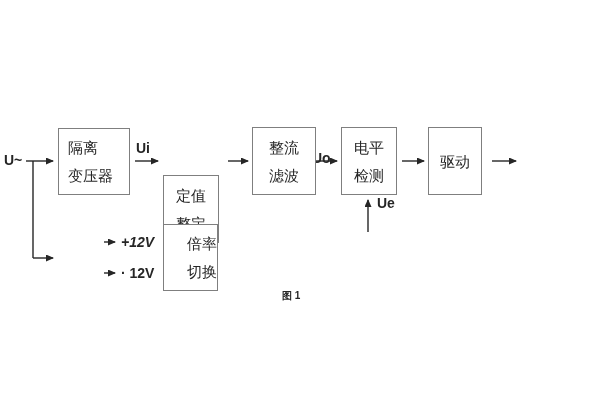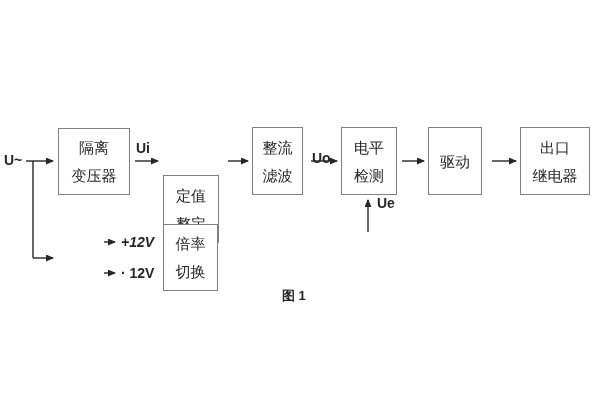--- a/index.html
+++ b/index.html
@@ -11,21 +11,21 @@
     border:1.5px solid #7f7f7f;background:#ffffff;
     display:flex;flex-direction:column;justify-content:center;align-items:center;
     row-gap:13px;font-size:15px;line-height:15px;color:#262626;
   }
   .block span{display:block;white-space:nowrap;}
   .align-left{align-items:flex-start;}
   .lbl{
     position:absolute;font-size:14px;line-height:14px;font-weight:600;
     color:#262626;white-space:nowrap;
   }
-  .caption{position:absolute;font-size:13px;line-height:13px;font-weight:600;color:#262626;}
+  .caption{position:absolute;font-size:10px;line-height:13px;font-weight:600;color:#262626;}
 </style>
 </head>
 <body>
 
 <div class="canvas">
 
   <svg class="wires" width="600" height="400" viewBox="0 0 600 400">
     <defs>
       <marker id="ah" markerWidth="8" markerHeight="8" refX="7" refY="3.5" orient="auto" markerUnits="userSpaceOnUse">
         <path d="M0,0 L8,3.5 L0,7 Z" fill="#262626"></path>
@@ -47,51 +47,47 @@
     </g>
   </svg>
 
   <div class="lbl" style="left:4px;top:153px;">U~</div>
   <div class="lbl" style="left:136px;top:141px;">Ui</div>
   <div class="lbl" style="left:312px;top:151px;">Uo</div>
   <div class="lbl" style="left:377px;top:196px;">Ue</div>
   <div class="lbl" style="left:121px;top:235px;font-style:italic;">+12V</div>
   <div class="lbl" style="left:121px;top:266px;">· 12V</div>
 
-  <div class="block align-left" style="left:58px;top:128px;width:72px;height:67px;padding-left:0;align-items:center;">
+  <div class="block align-left" style="left:58px;top:128px;width:72px;height:67px;padding-left:9px;">
     <span>隔离</span>
     <span>变压器</span>
   </div>
 
   <div class="block" style="left:163px;top:127px;width:56px;height:68px;margin-top:48px;">
     <span>定值</span>
     <span>整定</span>
   </div>
 
-  <div class="block" style="left:252px;top:127px;width:51px;height:68px;">
+  <div class="block" style="left:252px;top:127px;width:64px;height:68px;">
     <span>整流</span>
     <span>滤波</span>
   </div>
 
   <div class="block" style="left:341px;top:127px;width:56px;height:68px;">
     <span>电平</span>
     <span>检测</span>
   </div>
 
   <div class="block" style="left:428px;top:127px;width:54px;height:68px;">
     <span>驱动</span>
   </div>
 
-  <div class="block" style="left:520px;top:127px;width:70px;height:68px;">
-    <span>出口</span>
-    <span>继电器</span>
-  </div>
 
 
-  <div class="block" style="left:163px;top:224px;width:55px;height:67px;">
+  <div class="block" style="left:163px;top:224px;width:55px;height:67px;align-items:flex-end;">
     <span>倍率</span>
     <span>切换</span>
   </div>
 
 
   <div class="caption" style="left:282px;top:289px;">图 1</div>
 
 </div>
 
 </body></html>

